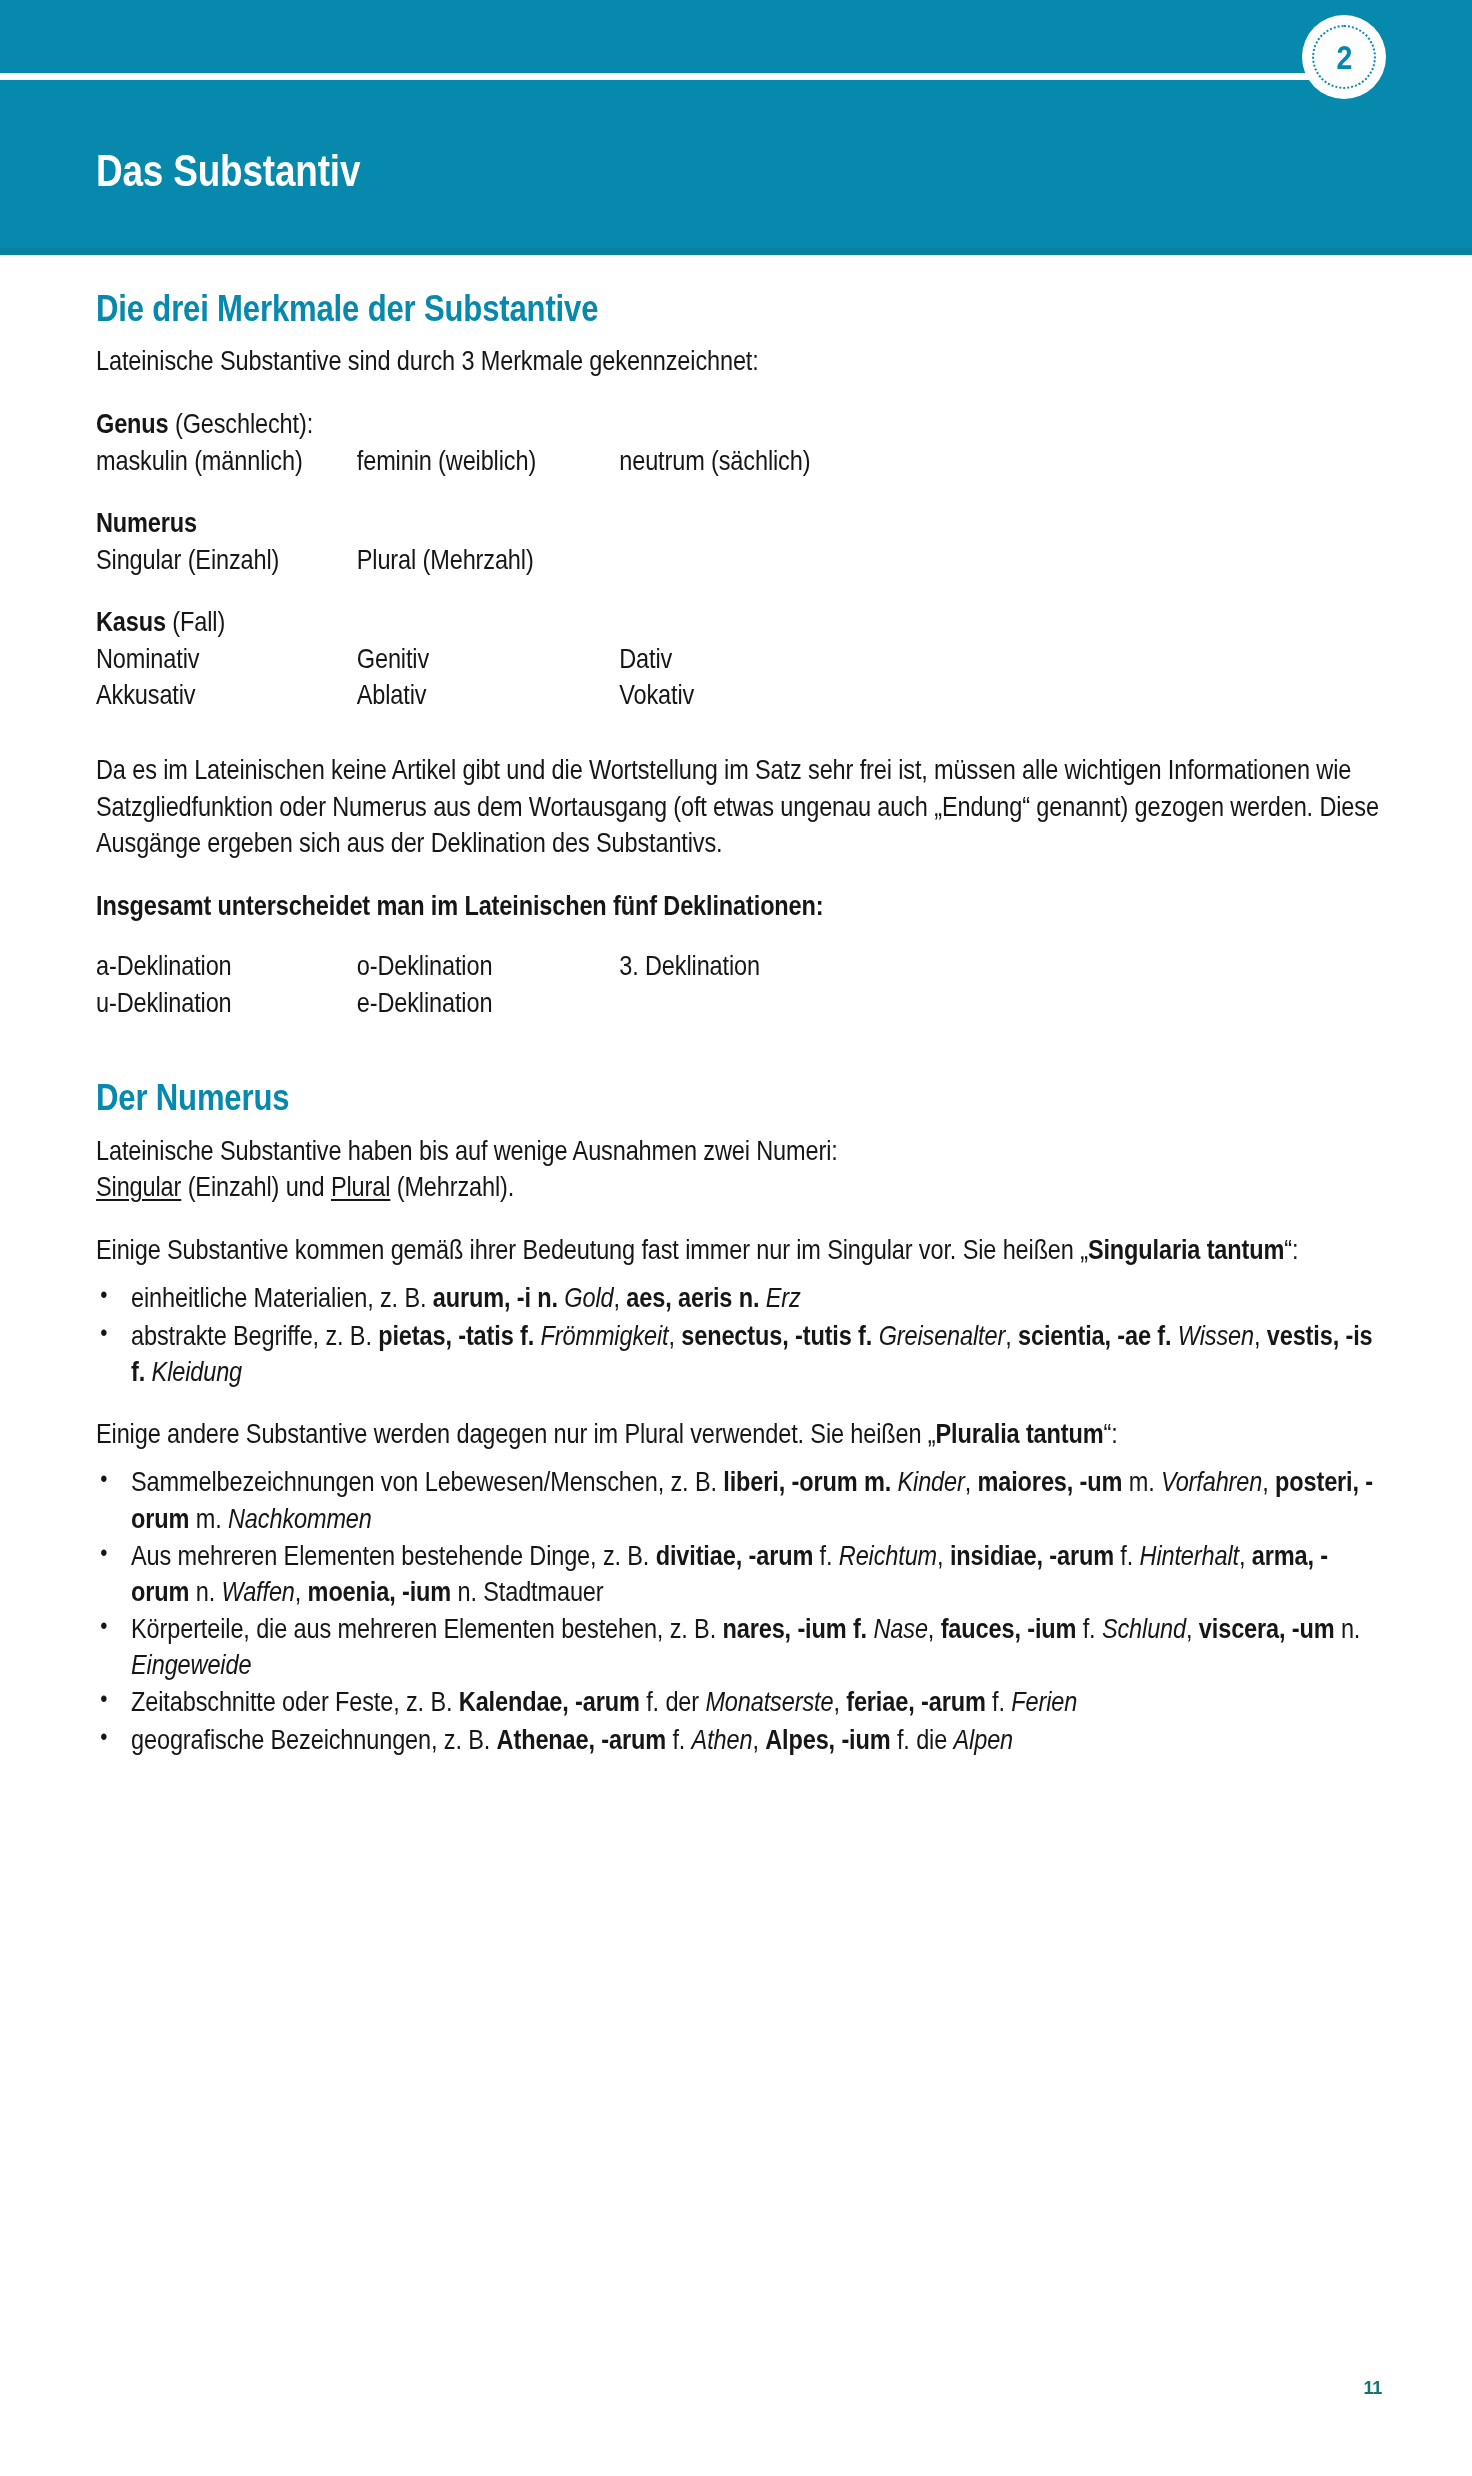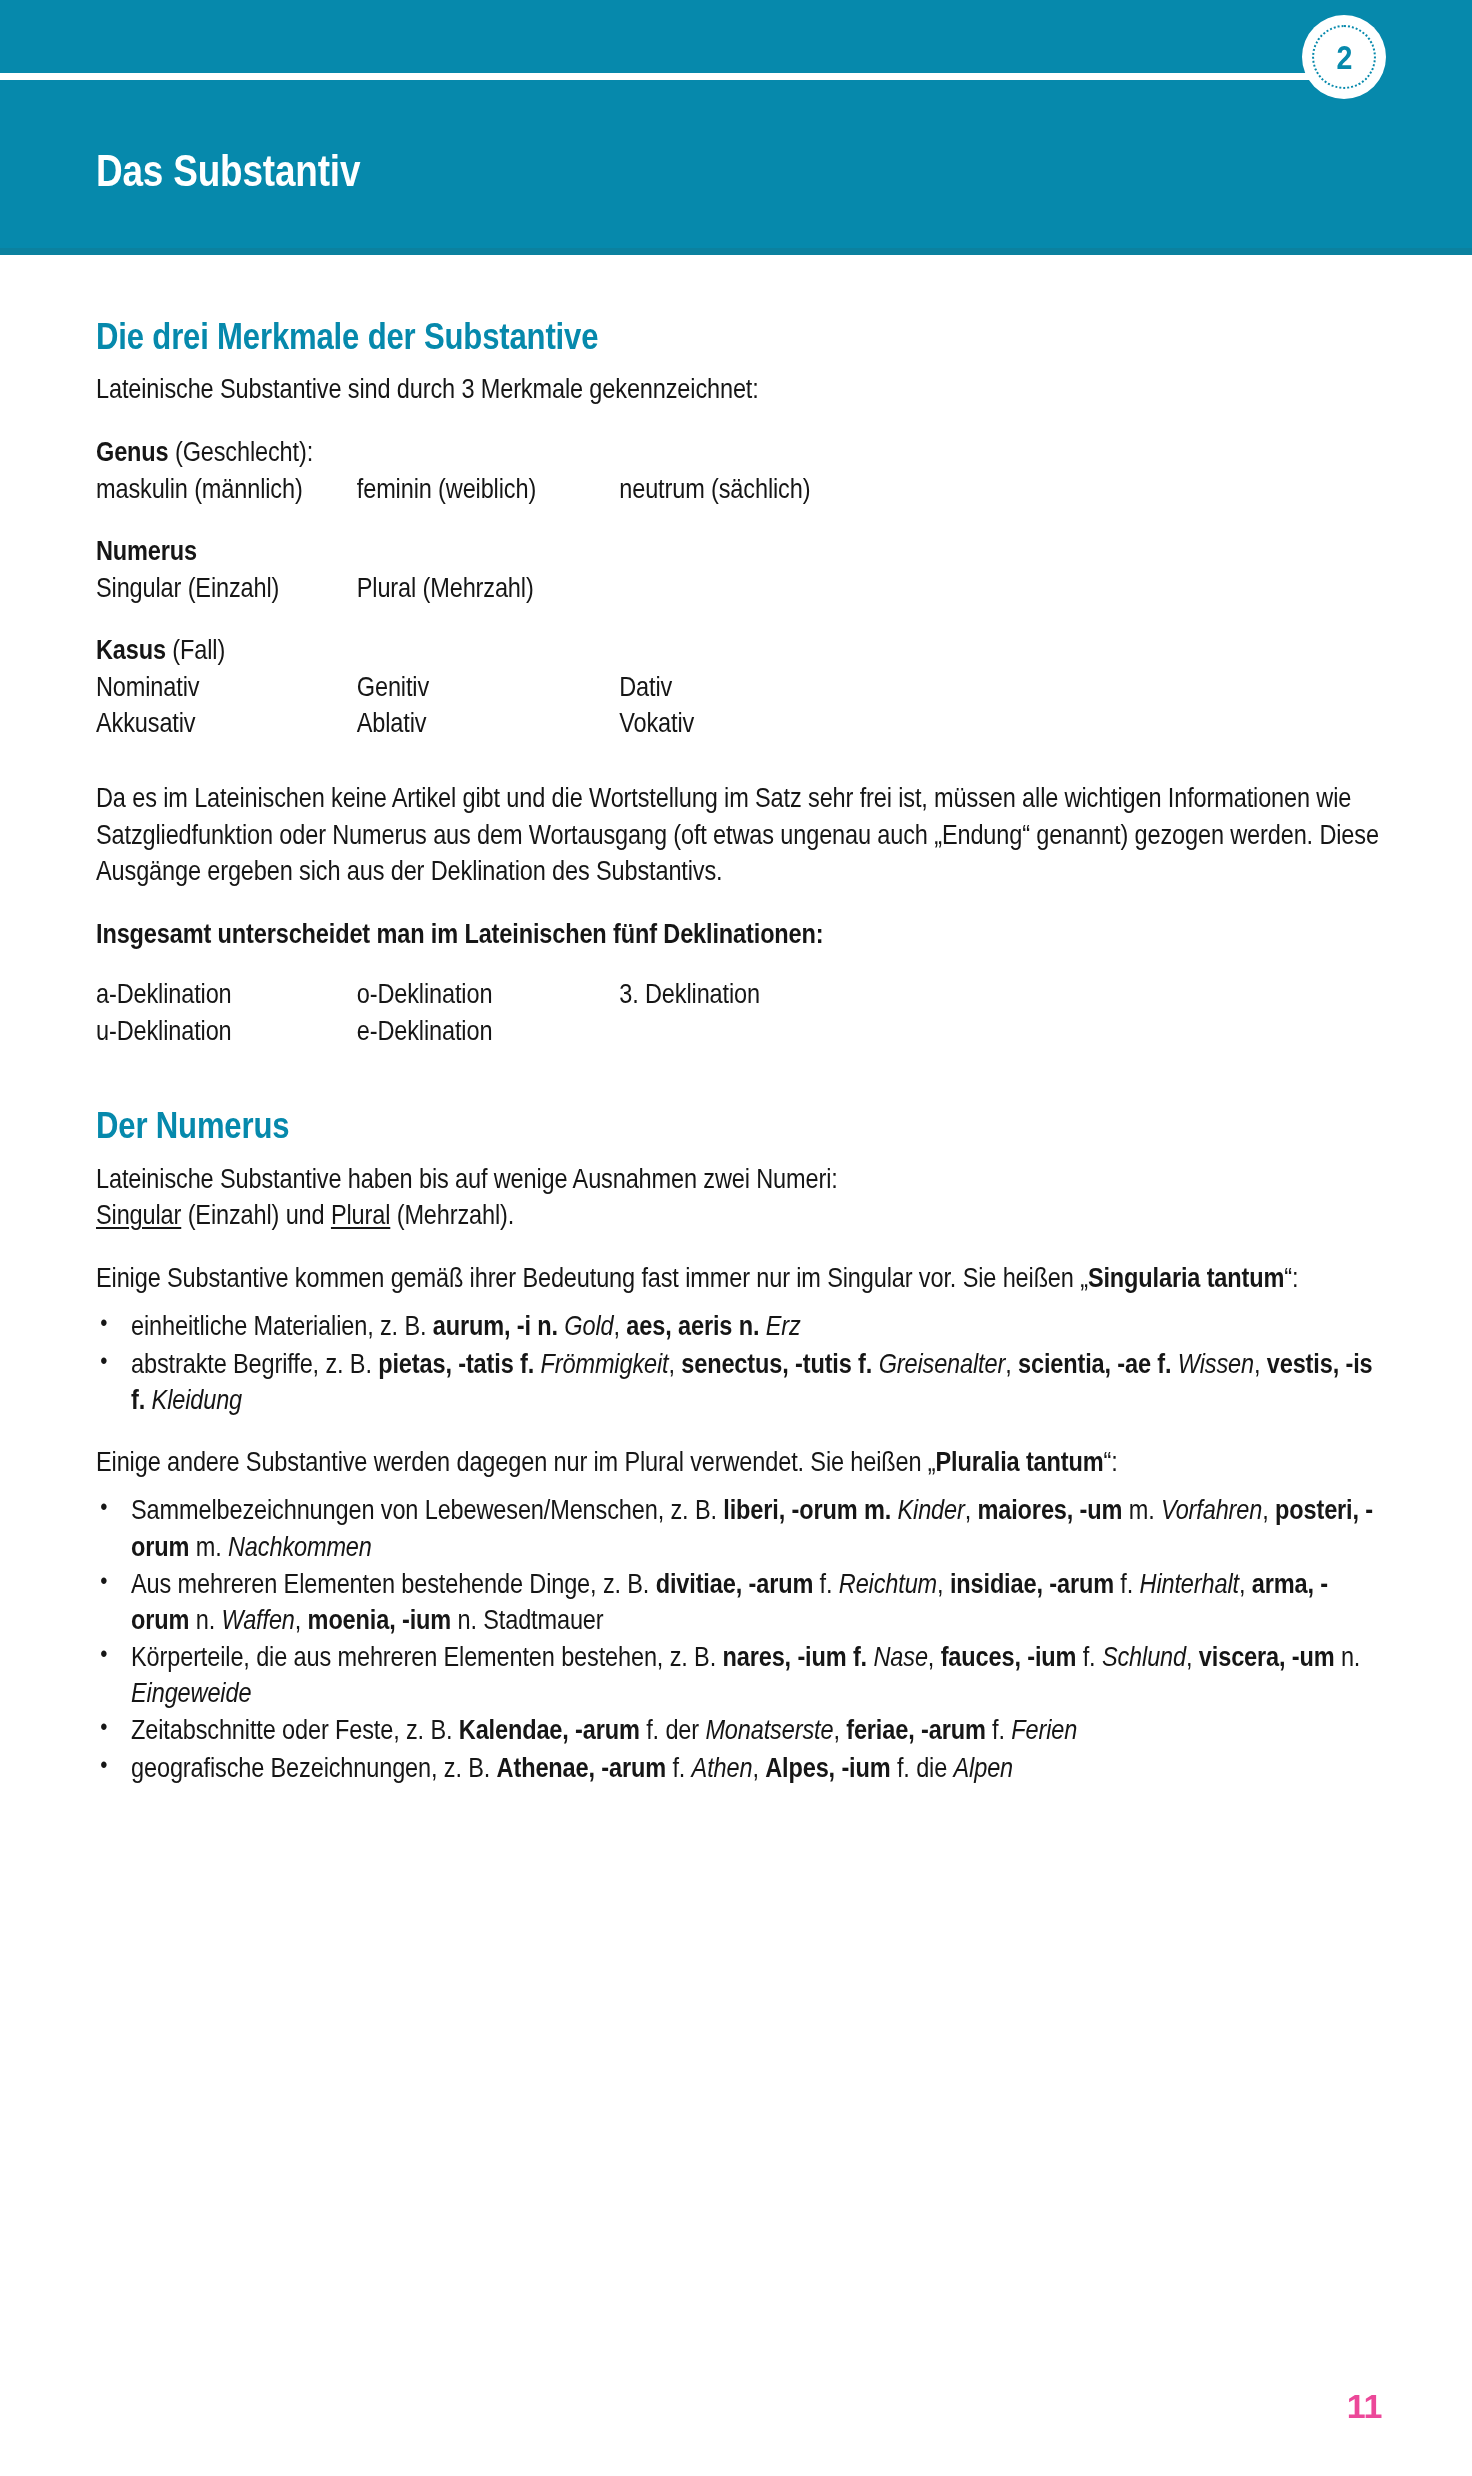--- a/index.html
+++ b/index.html
@@ -74,21 +74,21 @@
     position: absolute;
     left: 0; top: 248px;
     width: 1472px;
     height: 7px;
     background: #0b819f;
   }
 
   
   .content {
     position: absolute;
-    left: 96px; top: 316px;
+    left: 96px; top: 288px;
     width: 1290px;
     color: #161616;
   }
   .sec-heading {
     color: #0689ac;
     font-size: 37px;
     font-weight: bold;
     line-height: 1.12;
     letter-spacing: -0.2px;
     transform: scaleX(0.84);
@@ -150,24 +150,24 @@
     content: "\2022";
     position: absolute;
     left: 5px;
     top: -1px;
     font-size: 24px;
   }
 
   .page-number {
     position: absolute;
     right: 90px;
-    bottom: 50px;
-    font-size: 34px;
-    font-weight: bold;
-    color: #ec4899;
+    bottom: 77px;
+    font-size: 18px;
+    font-weight: bold;
+    color: #0f766e;
     letter-spacing: -0.3px;
   }
 </style>
 </head>
 <body>
 
 <div class="page">
 
   <div class="header-band">
     <div class="header-rule"></div>

